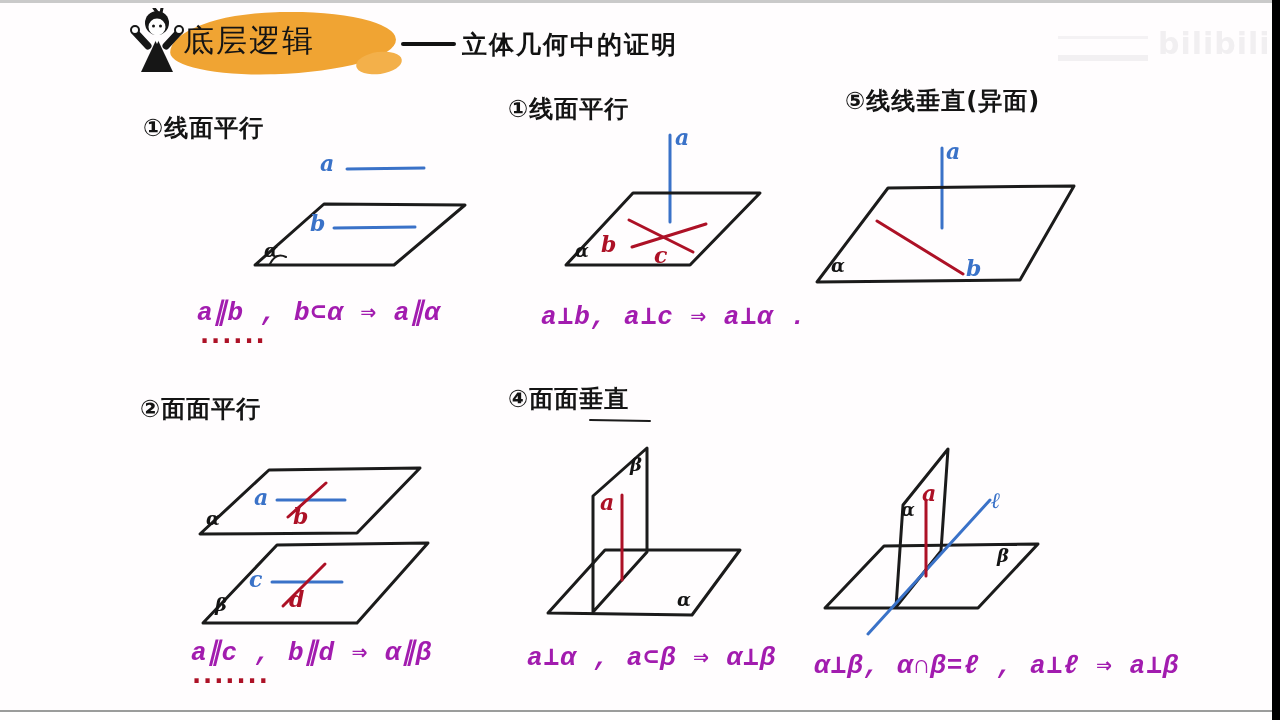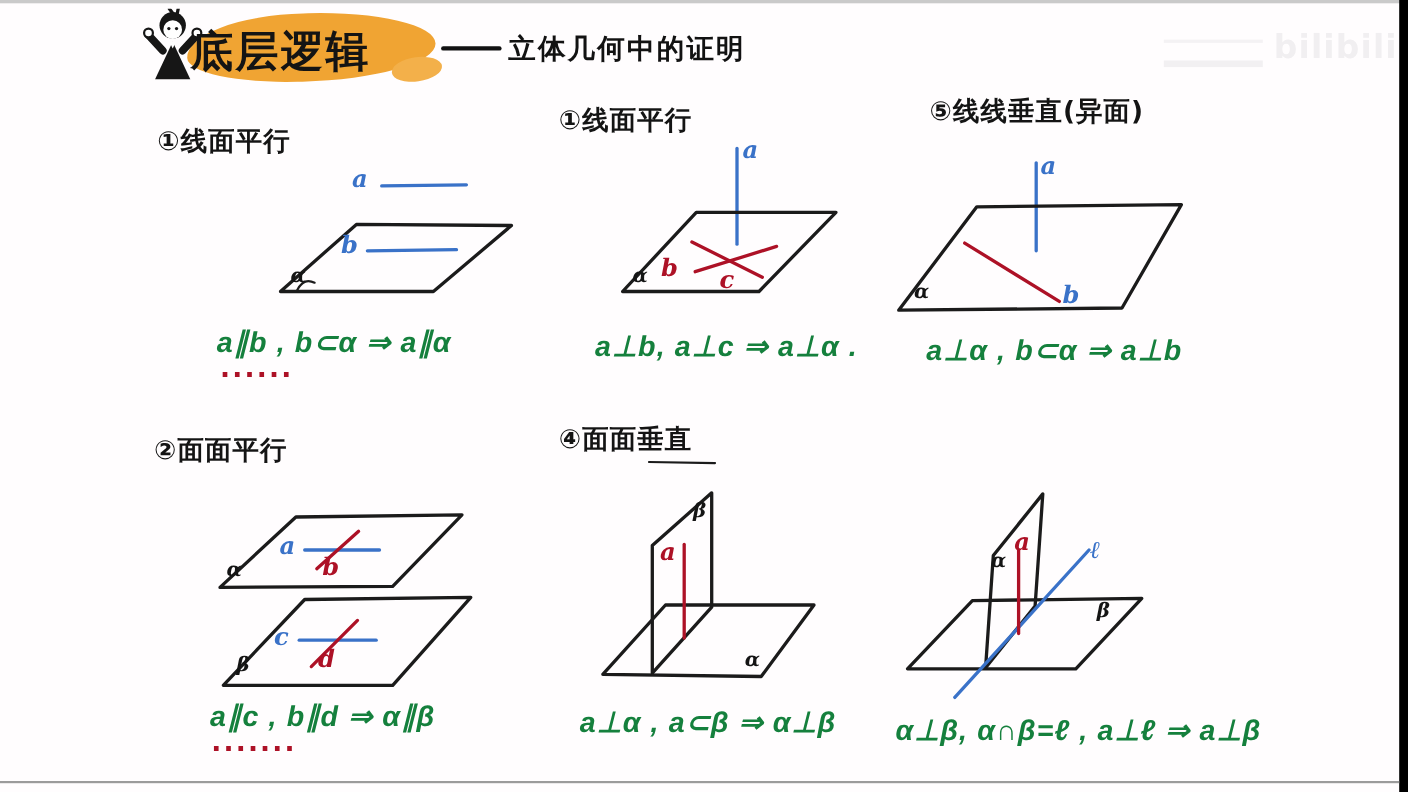--- a/index.html
+++ b/index.html
@@ -7,41 +7,41 @@
          font-family:"DejaVu Sans",sans-serif;}
   .top-strip{position:absolute;left:0;top:0;width:100%;height:3px;background:#cacaca;}
   .right-bar{position:absolute;right:0;top:0;width:8px;height:720px;background:#000;}
   .bottom-line{position:absolute;left:0;top:710px;width:1272px;height:2px;background:#9b9b9b;}
 
   
   .badge-blob{position:absolute;left:170px;top:12px;width:226px;height:62px;background:#f0a433;
               border-radius:48% 52% 55% 45% / 62% 50% 52% 40%;transform:rotate(-1.5deg);}
   .badge-blob2{position:absolute;left:356px;top:52px;width:46px;height:22px;background:#f3b04a;
                border-radius:50%;transform:rotate(-8deg);}
-  .badge-text{position:absolute;left:173px;top:20px;font-size:39px;font-weight:700;
+  .badge-text{position:absolute;left:183px;top:20px;font-size:31px;font-weight:400;
               color:#141414;letter-spacing:2px;white-space:nowrap;}
   .person{position:absolute;left:126px;top:8px;}
   .dash-line{position:absolute;left:401px;top:42px;width:55px;height:4px;background:#121212;border-radius:2px;}
   .subtitle{position:absolute;left:462px;top:28px;font-size:25px;font-weight:700;color:#121212;
             letter-spacing:2px;white-space:nowrap;}
   .watermark{position:absolute;left:1158px;top:26px;font-size:30px;font-weight:800;color:#f1eff1;
              letter-spacing:1px;}
   .smudge{position:absolute;left:1058px;top:36px;width:90px;height:16px;
           border-top:3px solid #f4f2f4;border-bottom:6px solid #f2f0f2;}
 
   
   .geo{position:absolute;left:0;top:0;pointer-events:none;}
   .ink-s{stroke:#1b1b1b;stroke-width:3;fill:none;stroke-linecap:round;stroke-linejoin:round;}
   .thin-s{stroke:#1b1b1b;stroke-width:2;fill:none;stroke-linecap:round;}
   .bl{stroke:#3a72c8;stroke-width:3;fill:none;stroke-linecap:round;}
   .rd{stroke:#ad1126;stroke-width:3;fill:none;stroke-linecap:round;}
 
   .sec-title{position:absolute;color:#141414;font-size:24px;font-weight:700;letter-spacing:1px;white-space:nowrap;}
-  .formula{position:absolute;color:#15803d;font-size:26px;font-weight:600;font-style:italic;
-           font-family:Liberation Sans, sans-serif;letter-spacing:1px;white-space:nowrap;}
+  .formula{position:absolute;color:#a21caf;font-size:26px;font-weight:600;font-style:italic;
+           font-family:Liberation Mono, monospace;letter-spacing:1px;white-space:nowrap;}
   .dots{position:absolute;color:#ad1126;font-size:24px;font-weight:800;letter-spacing:2px;line-height:10px;}
   .lbl{position:absolute;font-style:italic;font-family:"DejaVu Serif",serif;font-size:22px;
        font-weight:700;white-space:nowrap;}
   .blue{color:#3a72c8;}
   .red{color:#ad1126;}
   .ink{color:#141414;font-size:18px;}
 </style>
 </head>
 <body>
 
@@ -111,21 +111,20 @@
   <div class="sec-title" style="left:508px;top:93px">①线面平行</div>
   <div class="sec-title" style="left:845px;top:85px">⑤线线垂直(异面)</div>
   <div class="sec-title" style="left:508px;top:383px">④面面垂直</div>
 
   <div class="formula" style="left:197px;top:296px">a∥b , b⊂α ⇒ a∥α</div>
   <div class="dots" style="left:200px;top:330px">......</div>
   <div class="formula" style="left:191px;top:636px">a∥c , b∥d ⇒ α∥β</div>
   <div class="dots" style="left:192px;top:670px">.......</div>
   <div class="formula" style="left:541px;top:300px">a⊥b, a⊥c ⇒ a⊥α .</div>
   <div class="formula" style="left:527px;top:641px">a⊥α , a⊂β ⇒ α⊥β</div>
-  <div class="formula" style="left:842px;top:303px">a⊥α , b⊂α ⇒ a⊥b</div>
   <div class="formula" style="left:814px;top:649px">α⊥β, α∩β=ℓ , a⊥ℓ ⇒ a⊥β</div>
 
   <span class="lbl blue" style="left:320px;top:150px">a</span>
   <span class="lbl blue" style="left:310px;top:210px">b</span>
   <span class="lbl ink" style="left:264px;top:240px">α</span>
 
   <span class="lbl blue" style="left:254px;top:484px">a</span>
   <span class="lbl red" style="left:293px;top:503px">b</span>
   <span class="lbl ink" style="left:206px;top:508px">α</span>
   <span class="lbl blue" style="left:249px;top:566px">c</span>

